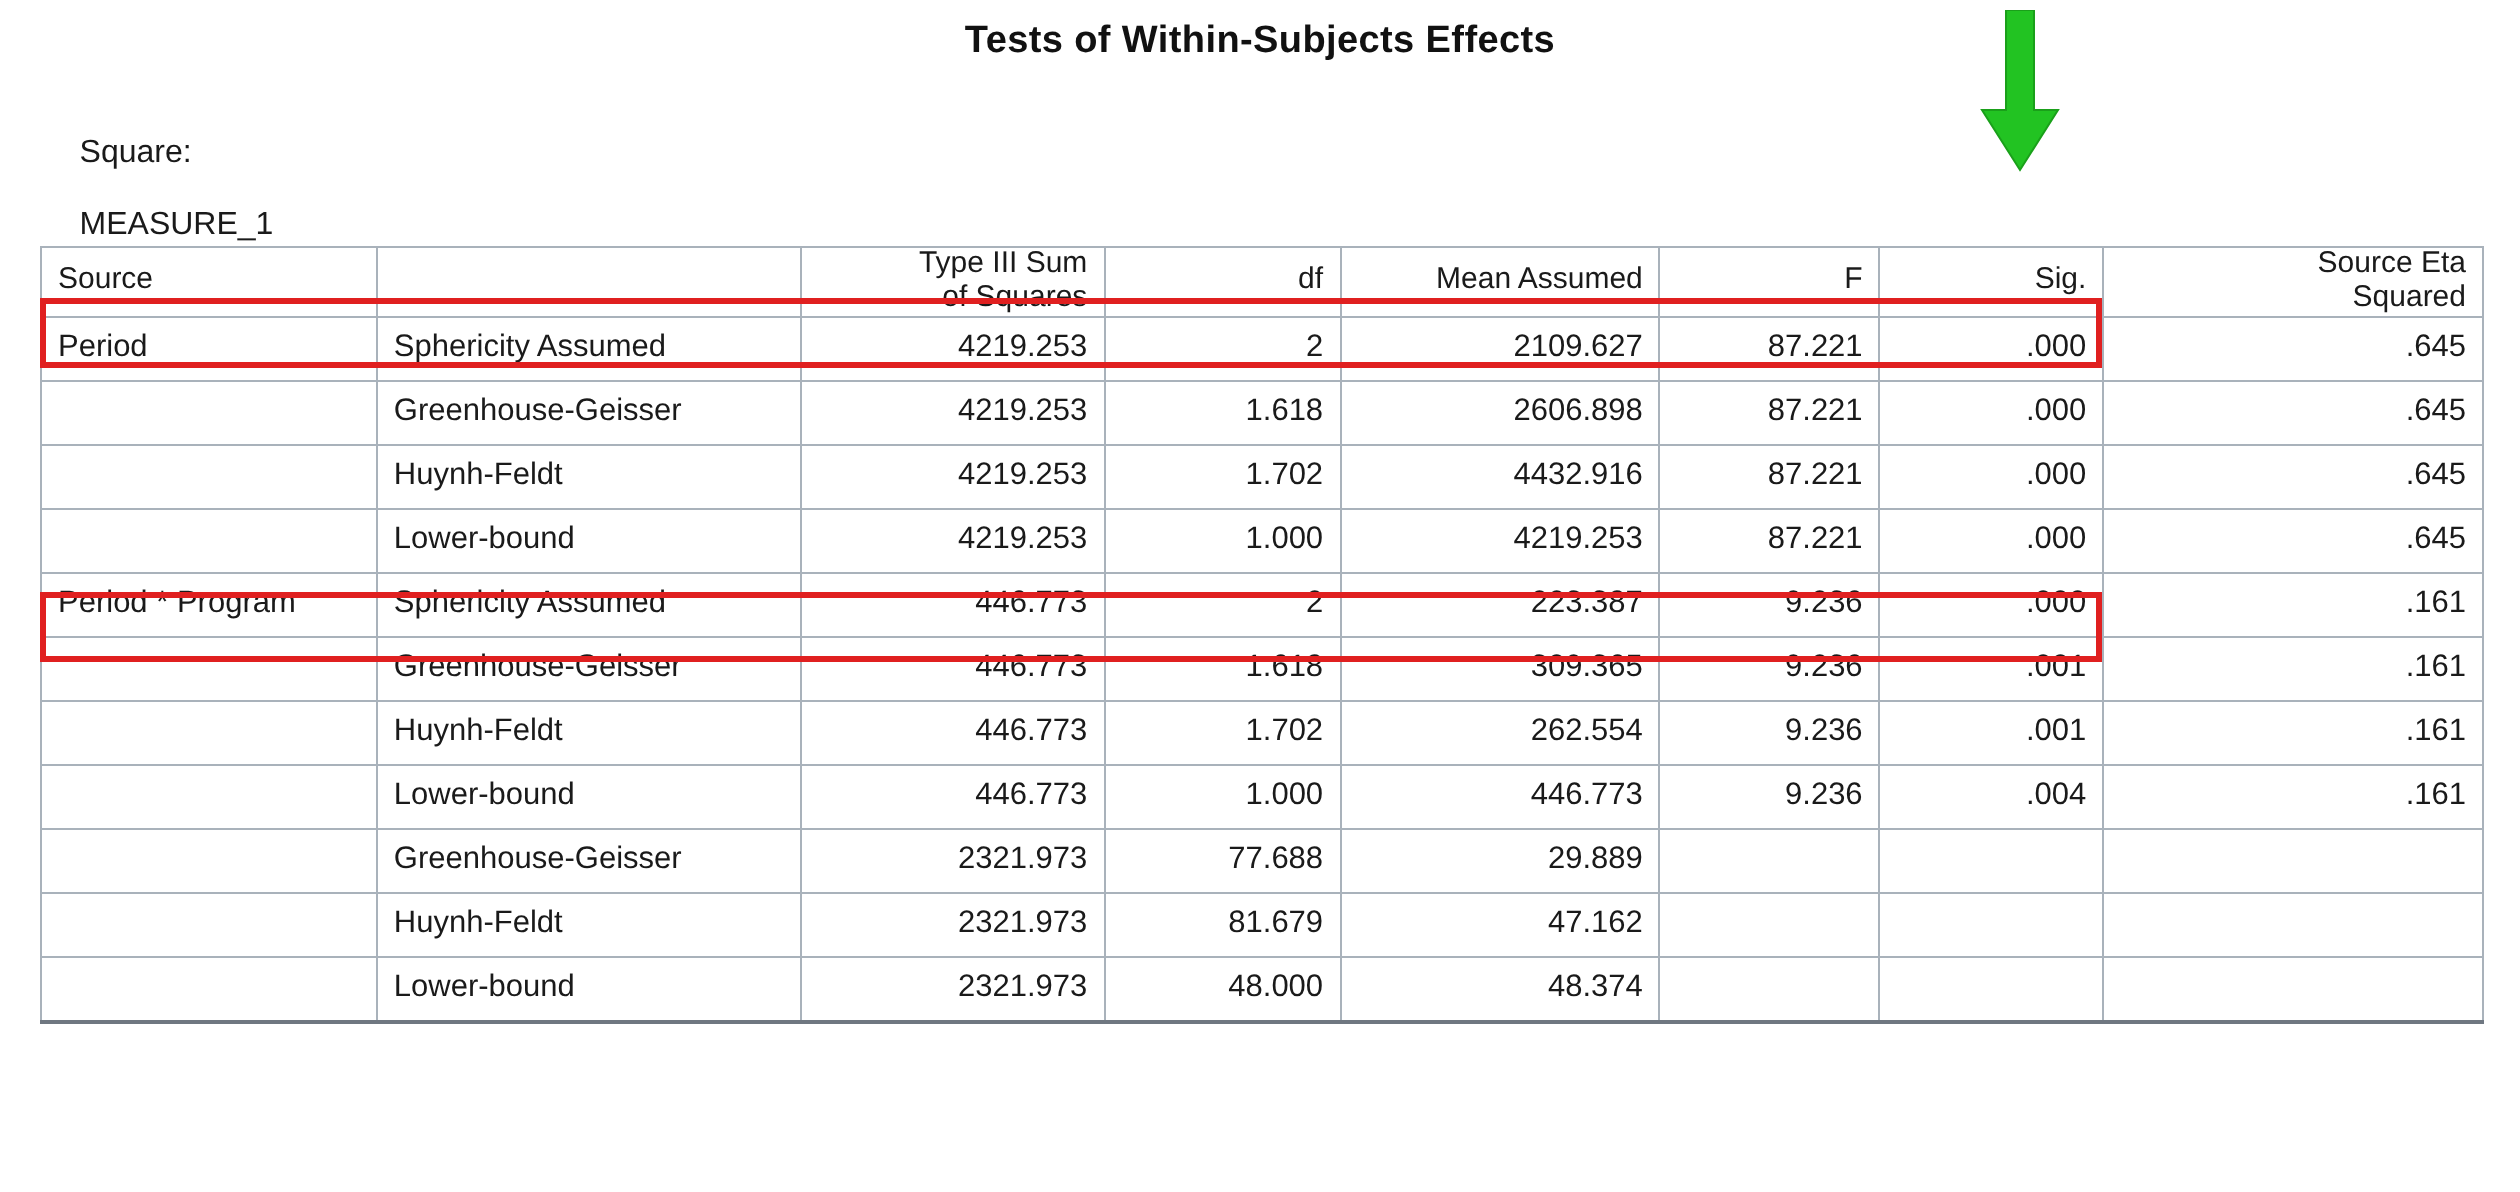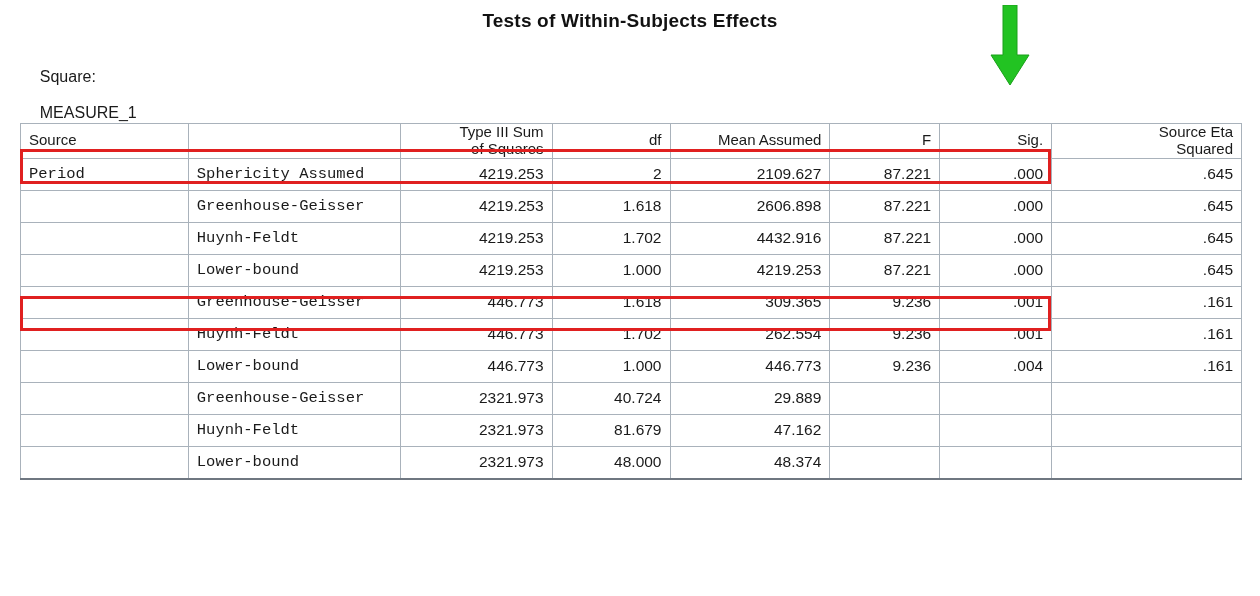--- a/index.html
+++ b/index.html
@@ -72,21 +72,20 @@
     padding-bottom: 4px;
   }
   
   thead th { border-top: 2px solid #6f7781; }
   tbody tr:last-child td { border-bottom: 2px solid #6f7781; }
 
   td.lbl {
     text-align: left;
     background: #dfe3e8;
     white-space: nowrap;
-    font-family: Liberation Mono, monospace;
   }
   td.num {
     text-align: right;
     padding-right: 14px;
     white-space: nowrap;
   }
   td.blank {
     background: #ffffff;
   }
   td.grouplbl {
@@ -211,20 +210,30 @@
         <td class="grouplbl"></td>
         <td class="lbl">Lower-bound</td>
         <td class="num">4219.253</td>
         <td class="num">1.000</td>
         <td class="num">4219.253</td>
         <td class="num">87.221</td>
         <td class="num">.000</td>
         <td class="num">.645</td>
       </tr>
 
+      <tr>
+        <td class="lbl">Period * Program</td>
+        <td class="lbl">Sphericity Assumed</td>
+        <td class="num">446.773</td>
+        <td class="num">2</td>
+        <td class="num">223.387</td>
+        <td class="num">9.236</td>
+        <td class="num">.000</td>
+        <td class="num">.161</td>
+      </tr>
 
       <tr>
         <td class="grouplbl"></td>
         <td class="lbl">Greenhouse-Geisser</td>
         <td class="num">446.773</td>
         <td class="num">1.618</td>
         <td class="num">309.365</td>
         <td class="num">9.236</td>
         <td class="num">.001</td>
         <td class="num">.161</td>
@@ -250,21 +259,21 @@
         <td class="num">9.236</td>
         <td class="num">.004</td>
         <td class="num">.161</td>
       </tr>
 
 
       <tr>
         <td class="grouplbl"></td>
         <td class="lbl">Greenhouse-Geisser</td>
         <td class="num">2321.973</td>
-        <td class="num">40.724</td>
+        <td class="num">77.688</td>
         <td class="num">29.889</td>
         <td class="num blank"></td>
         <td class="num blank"></td>
         <td class="num blank"></td>
       </tr>
 
       <tr>
         <td class="grouplbl"></td>
         <td class="lbl">Huynh-Feldt</td>
         <td class="num">2321.973</td>

